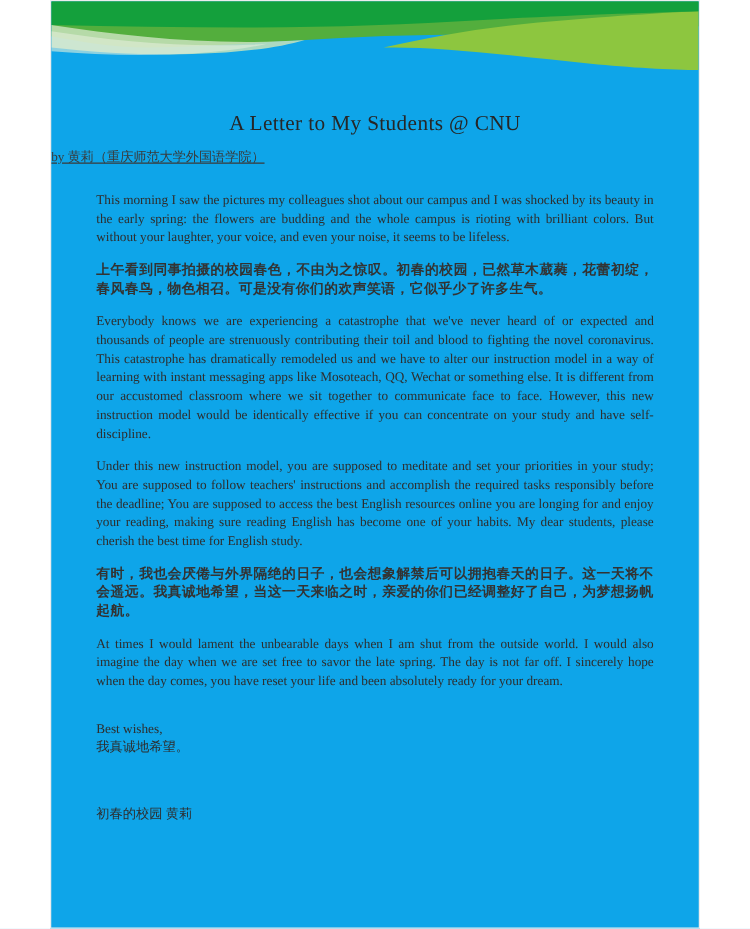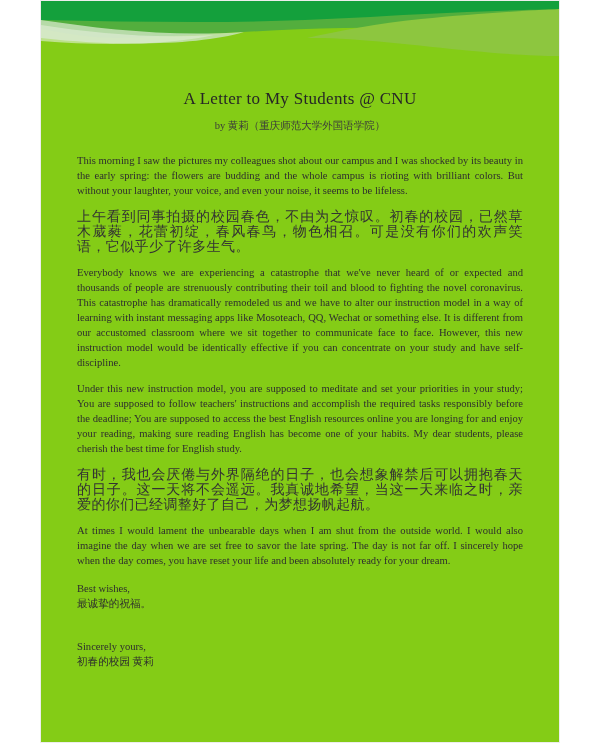--- a/index.html
+++ b/index.html
@@ -1,21 +1,21 @@
 <!DOCTYPE html>
 <html><head>
 <meta charset="utf-8">
 <style>
   html, body { margin: 0; padding: 0; background: #ffffff; }
   .page {
     position: relative;
     width: 520px;
     height: 743px;
     margin: 0 auto;
-    background: #84cc16;
+    background: #0ea5e9;
     box-sizing: border-box;
     border: 1px solid #ededed;
     overflow: hidden;
     font-family: "Liberation Serif", "DejaVu Serif", serif;
     color: #2e2e2e;
   }
   .banner {
     position: relative;
     width: 100%;
     height: 72px;
@@ -24,41 +24,42 @@
   .banner svg { display: block; width: 100%; height: 72px; }
   .title {
     text-align: center;
     font-size: 17px;
     font-weight: 400;
     letter-spacing: 0.3px;
     margin: 16px 0 0 0;
     color: #262626;
   }
   .byline {
-    text-align: center;
     font-size: 10.5px;
     margin: 10px 0 0 0;
     color: #3a3a3a;
+    text-decoration: underline;
   }
   .letter-body {
     padding: 20px 36px 0 36px;
   }
   .para {
     font-size: 10.6px;
     line-height: 15px;
     text-align: justify;
     margin: 0 0 11px 0;
     color: #2e2e2e;
   }
   .para.zh {
-    font-size: 14px;
+    font-size: 11px;
     letter-spacing: 0.4px;
     color: #333333;
+    font-weight: bold;
   }
-  .closing-block { margin-top: 14px; }
+  .closing-block { margin-top: 24px; }
   .closing-line {
     font-size: 10.6px;
     line-height: 14.5px;
     margin: 0;
     color: #2e2e2e;
   }
   .closing-gap { height: 15px; }
 </style>
 </head>
 <body>
@@ -81,24 +82,23 @@
   <div class="letter-body">
     <p class="para en">This morning I saw the pictures my colleagues shot about our campus and I was shocked by its beauty in the early spring: the flowers are budding and the whole campus is rioting with brilliant colors. But without your laughter, your voice, and even your noise, it seems to be lifeless.</p>
     <p class="para zh">上午看到同事拍摄的校园春色，不由为之惊叹。初春的校园，已然草木葳蕤，花蕾初绽，春风春鸟，物色相召。可是没有你们的欢声笑语，它似乎少了许多生气。</p>
     <p class="para en">Everybody knows we are experiencing a catastrophe that we've never heard of or expected and thousands of people are strenuously contributing their toil and blood to fighting the novel coronavirus. This catastrophe has dramatically remodeled us and we have to alter our instruction model in a way of learning with instant messaging apps like Mosoteach, QQ, Wechat or something else. It is different from our accustomed classroom where we sit together to communicate face to face. However, this new instruction model would be identically effective if you can concentrate on your study and have self-discipline.</p>
     <p class="para en">Under this new instruction model, you are supposed to meditate and set your priorities in your study; You are supposed to follow teachers' instructions and accomplish the required tasks responsibly before the deadline; You are supposed to access the best English resources online you are longing for and enjoy your reading, making sure reading English has become one of your habits. My dear students, please cherish the best time for English study.</p>
     <p class="para zh">有时，我也会厌倦与外界隔绝的日子，也会想象解禁后可以拥抱春天的日子。这一天将不会遥远。我真诚地希望，当这一天来临之时，亲爱的你们已经调整好了自己，为梦想扬帆起航。</p>
     <p class="para en">At times I would lament the unbearable days when I am shut from the outside world. I would also imagine the day when we are set free to savor the late spring. The day is not far off. I sincerely hope when the day comes, you have reset your life and been absolutely ready for your dream.</p>
 
     <div class="closing-block">
       <p class="closing-line">Best wishes,</p>
-      <p class="closing-line">最诚挚的祝福。</p>
+      <p class="closing-line">我真诚地希望。</p>
     </div>
 
     <div class="closing-gap"></div>
 
     <div class="closing-block">
-      <p class="closing-line">Sincerely yours,</p>
       <p class="closing-line">初春的校园 黄莉</p>
     </div>
   </div>
 
 </div>
 
 </body></html>

